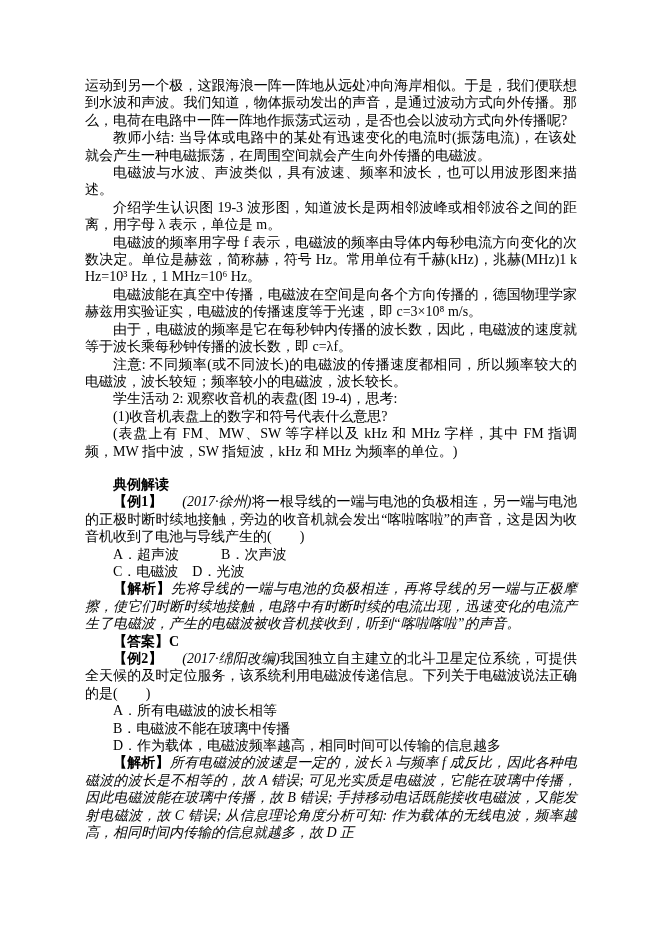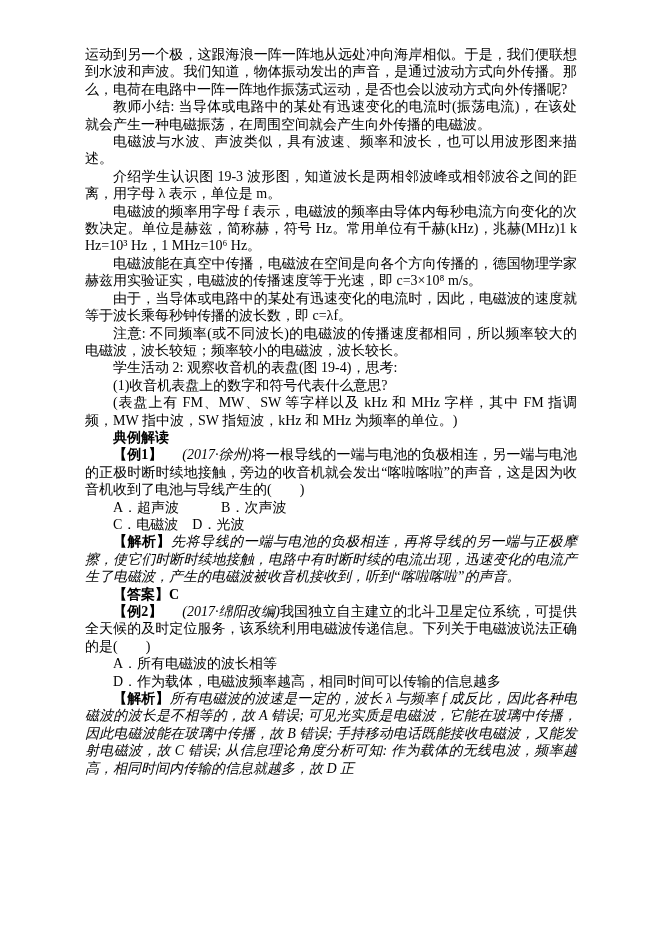--- a/index.html
+++ b/index.html
@@ -11,37 +11,38 @@
     width: 661px;
     height: 935px;
     overflow: hidden;
     font-family: "Liberation Serif", "DejaVu Serif", serif;
     color: #000000;
   }
   .page {
     box-sizing: border-box;
     width: 661px;
     height: 935px;
-    padding: 46px 84px 0 85px;
+    padding: 77px 84px 0 85px;
     background: #ffffff;
   }
   .para {
     margin: 0;
     font-size: 14px;
     line-height: 17.4px;
     text-indent: 2em;
     text-align: justify;
     letter-spacing: 0;
     word-break: break-all;
   }
   .para.noindent {
     text-indent: 0;
   }
   .bold {
     font-weight: bold;
+    margin-top: 16px;
   }
   .kai {
     font-style: italic;
     font-family: Liberation Serif, serif;
   }
   .ex-label {
     font-weight: bold;
     margin-right: 1.4em;
   }
 </style>
@@ -49,32 +50,33 @@
 <body>
 
 <div class="page">
 
   <p class="para noindent">运动到另一个极，这跟海浪一阵一阵地从远处冲向海岸相似。于是，我们便联想到水波和声波。我们知道，物体振动发出的声音，是通过波动方式向外传播。那么，电荷在电路中一阵一阵地作振荡式运动，是否也会以波动方式向外传播呢?</p>
   <p class="para">教师小结: 当导体或电路中的某处有迅速变化的电流时(振荡电流)，在该处就会产生一种电磁振荡，在周围空间就会产生向外传播的电磁波。</p>
   <p class="para">电磁波与水波、声波类似，具有波速、频率和波长，也可以用波形图来描述。</p>
   <p class="para">介绍学生认识图 19-3 波形图，知道波长是两相邻波峰或相邻波谷之间的距离，用字母 λ 表示，单位是 m。</p>
   <p class="para">电磁波的频率用字母 f 表示，电磁波的频率由导体内每秒电流方向变化的次数决定。单位是赫兹，简称赫，符号 Hz。常用单位有千赫(kHz)，兆赫(MHz)1 kHz=10³ Hz，1 MHz=10⁶ Hz。</p>
   <p class="para">电磁波能在真空中传播，电磁波在空间是向各个方向传播的，德国物理学家赫兹用实验证实，电磁波的传播速度等于光速，即 c=3×10⁸ m/s。</p>
-  <p class="para">由于，当导体或电路中的某处有迅速变化的电流时，因此，电磁波的速度就等于波长乘每秒钟传播的波长数，即 c=λf。</p>
+  <p class="para">由于，电磁波的频率是它在每秒钟内传播的波长数，因此，电磁波的速度就等于波长乘每秒钟传播的波长数，即 c=λf。</p>
   <p class="para">注意: 不同频率(或不同波长)的电磁波的传播速度都相同，所以频率较大的电磁波，波长较短；频率较小的电磁波，波长较长。</p>
   <p class="para">学生活动 2: 观察收音机的表盘(图 19-4)，思考:</p>
   <p class="para">(1)收音机表盘上的数字和符号代表什么意思?</p>
   <p class="para">(表盘上有 FM、MW、SW 等字样以及 kHz 和 MHz 字样，其中 FM 指调频，MW 指中波，SW 指短波，kHz 和 MHz 为频率的单位。)</p>
 
   <p class="para bold">典例解读</p>
 
   <p class="para"><span class="ex-label">【例1】</span><span class="kai">(2017·徐州)</span><span>将一根导线的一端与电池的负极相连，另一端与电池的正极时断时续地接触，旁边的收音机就会发出“喀啦喀啦”的声音，这是因为收音机收到了电池与导线产生的(　　)</span></p>
   <p class="para">A．超声波　　　B．次声波</p>
   <p class="para">C．电磁波　D．光波</p>
   <p class="para"><span class="bold">【解析】</span><span class="kai">先将导线的一端与电池的负极相连，再将导线的另一端与正极摩擦，使它们时断时续地接触，电路中有时断时续的电流出现，迅速变化的电流产生了电磁波，产生的电磁波被收音机接收到，听到“喀啦喀啦”的声音。</span></p>
   <p class="para"><span class="bold">【答案】</span><span class="bold">C</span></p>
 
   <p class="para"><span class="ex-label">【例2】</span><span class="kai">(2017·绵阳改编)</span><span>我国独立自主建立的北斗卫星定位系统，可提供全天候的及时定位服务，该系统利用电磁波传递信息。下列关于电磁波说法正确的是(　　)</span></p>
   <p class="para">A．所有电磁波的波长相等</p>
+  <p class="para">B．电磁波不能在玻璃中传播</p>
   <p class="para">D．作为载体，电磁波频率越高，相同时间可以传输的信息越多</p>
   <p class="para"><span class="bold">【解析】</span><span class="kai">所有电磁波的波速是一定的，波长 λ 与频率 f 成反比，因此各种电磁波的波长是不相等的，故 A 错误; 可见光实质是电磁波，它能在玻璃中传播，因此电磁波能在玻璃中传播，故 B 错误; 手持移动电话既能接收电磁波，又能发射电磁波，故 C 错误; 从信息理论角度分析可知: 作为载体的无线电波，频率越高，相同时间内传输的信息就越多，故 D 正</span></p>
 
 </div>
 
 </body></html>

